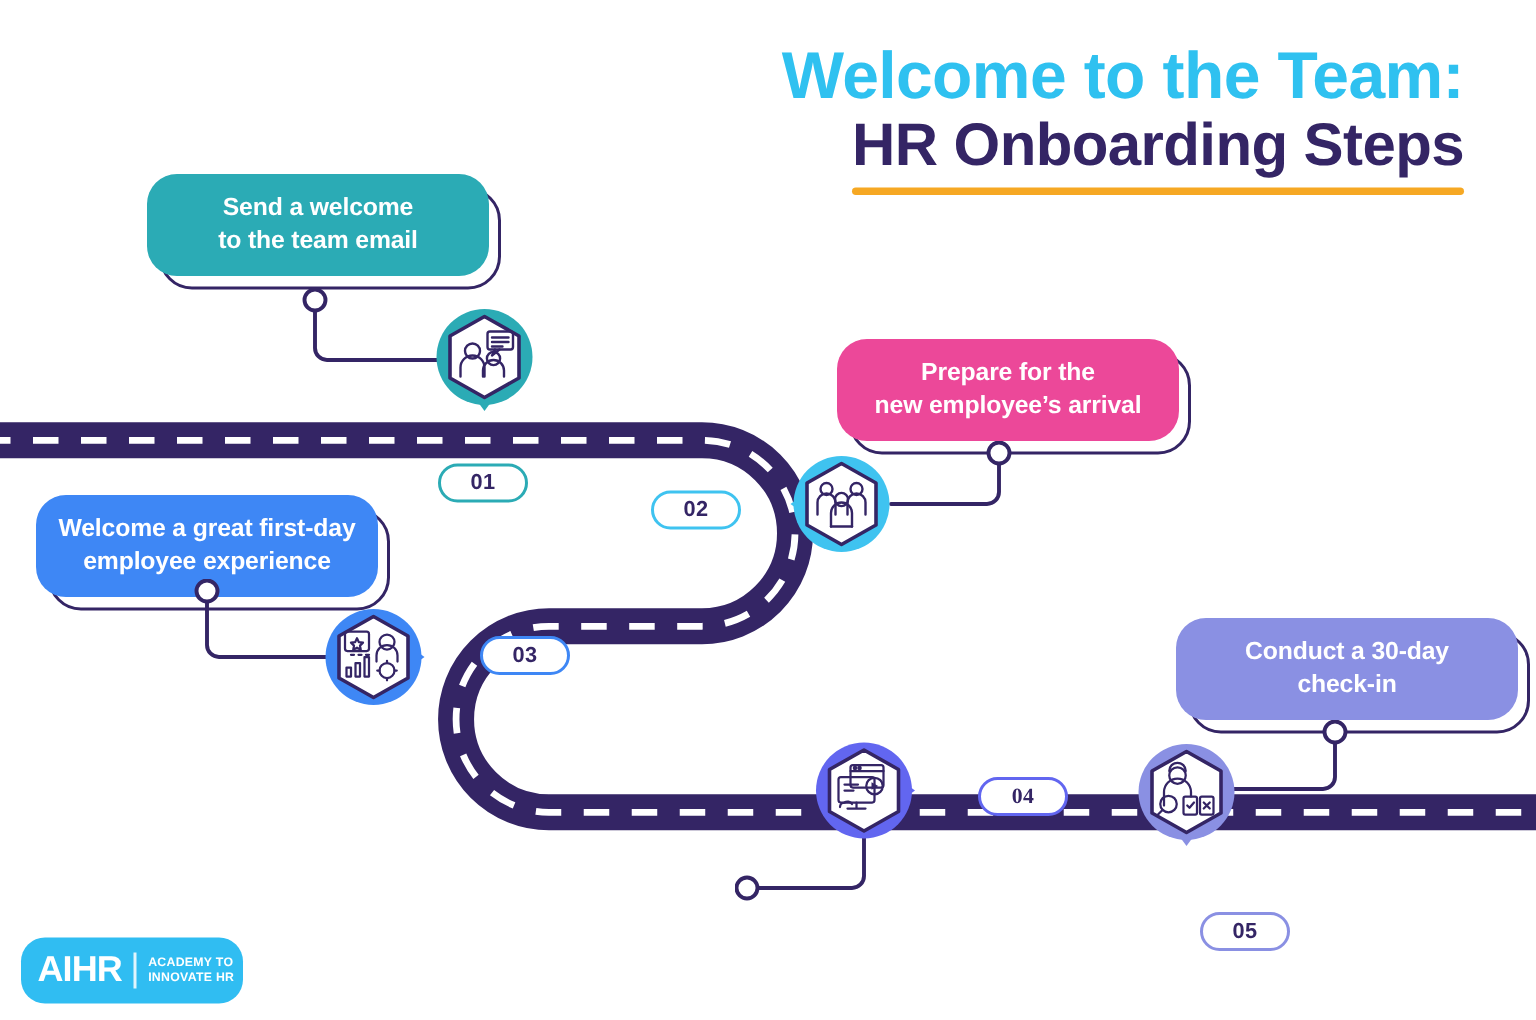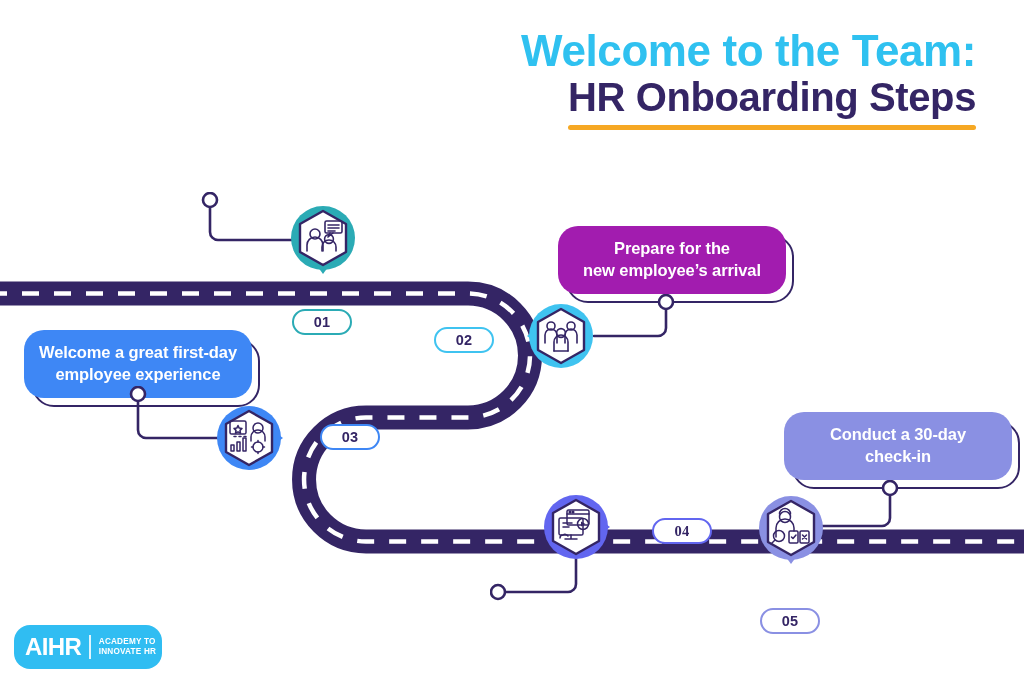--- a/index.html
+++ b/index.html
@@ -110,20 +110,29 @@
   </svg>
 
   <div class="title-block">
     <div class="title-line1">Welcome to the Team:</div>
     <div class="title-line2-wrap">
       <div class="title-line2">HR Onboarding Steps</div>
       <div class="title-underline"></div>
     </div>
   </div>
 
+  <div class="card" style="left:98px;top:116px;width:228px;height:68px;">
+    <div class="card-back" style="width:228px;height:68px;"></div>
+    <div class="card-front" style="width:228px;height:68px;background:#2BABB5;">
+      <div class="card-text">
+        <span>Send a welcome</span><br>
+        <span>to the team email</span>
+      </div>
+    </div>
+  </div>
   <svg class="conn" style="left:198px;top:192px;" width="130" height="60" viewBox="0 0 130 60">
     <path d="M12 12 L12 40 A8 8 0 0 0 20 48 L118 48" fill="none" stroke="#342565" stroke-width="2.6" stroke-linecap="round"></path>
     <circle cx="12" cy="8" r="7" fill="#ffffff" stroke="#342565" stroke-width="2.6"></circle>
   </svg>
   <svg class="badge" style="left:286px;top:203px;" viewBox="0 0 74 74">
     <path d="M37 71 L26 56 L48 56 Z" fill="#2BABB5"></path>
     <circle cx="37" cy="35" r="32" fill="#2BABB5"></circle>
     <path d="M37 8 L60 21 L60 49 L37 62 L14 49 L14 21 Z" fill="#ffffff" stroke="#342565" stroke-width="2.4" stroke-linejoin="round"></path>
     <g stroke="#342565" stroke-width="1.6" fill="none" stroke-linecap="round" stroke-linejoin="round">
       <circle cx="29" cy="31" r="5"></circle>
@@ -134,21 +143,21 @@
       <path d="M42 22 h11 M42 25 h11 M42 28 h7"></path>
       <path d="M44 30 l-2 4 l5 -4"></path>
     </g>
   </svg>
   <div class="pill" style="left:292px;top:309px;border:2.4px solid #2BABB5;">
     <span class="pill-text">01</span>
   </div>
 
   <div class="card" style="left:558px;top:226px;width:228px;height:68px;">
     <div class="card-back" style="width:228px;height:68px;"></div>
-    <div class="card-front" style="width:228px;height:68px;background:#a21caf;">
+    <div class="card-front" style="width:228px;height:68px;background:#ec4899;">
       <div class="card-text">
         <span>Prepare for the</span><br>
         <span>new employee’s arrival</span>
       </div>
     </div>
   </div>
   <svg class="conn" style="left:588px;top:294px;" width="120" height="55" viewBox="0 0 120 55">
     <path d="M78 12 L78 34 A8 8 0 0 1 70 42 L6 42" fill="none" stroke="#342565" stroke-width="2.6" stroke-linecap="round"></path>
     <circle cx="78" cy="8" r="7" fill="#ffffff" stroke="#342565" stroke-width="2.6"></circle>
   </svg>
@@ -249,21 +258,21 @@
       <path d="M25.5 21 a5.5 5.5 0 0 1 11 0"></path>
       <path d="M22 44 v-9 a9 9 0 0 1 18 0 v3"></path>
       <circle cx="25" cy="43" r="5.5"></circle>
       <path d="M21 47 l-3.5 3.5"></path>
       <rect x="35" y="38" width="9" height="12" rx="1.2"></rect>
       <path d="M37.5 44 l1.5 1.5 l3 -3.5"></path>
       <rect x="46" y="38" width="9" height="12" rx="1.2"></rect>
       <path d="M48.5 42 l4 4 M52.5 42 l-4 4"></path>
     </g>
   </svg>
-  <div class="pill" style="left:760px;top:608px;border:2.4px solid #8A90E3;">
+  <div class="pill" style="left:800px;top:608px;border:2.4px solid #8A90E3;">
     <span class="pill-text">05</span>
   </div>
 
   <div class="logo">
     <div class="logo-mark">AIHR</div>
     <div class="logo-div"></div>
     <div class="logo-tag">
       <div>ACADEMY TO</div>
       <div>INNOVATE HR</div>
     </div>

